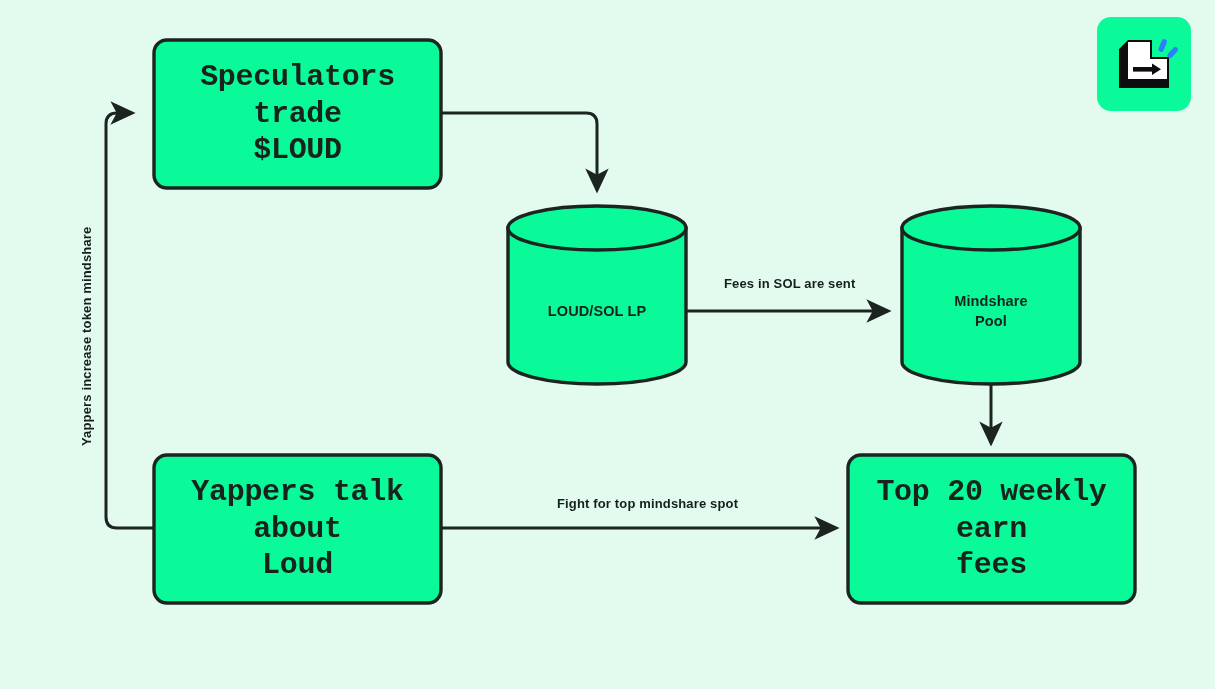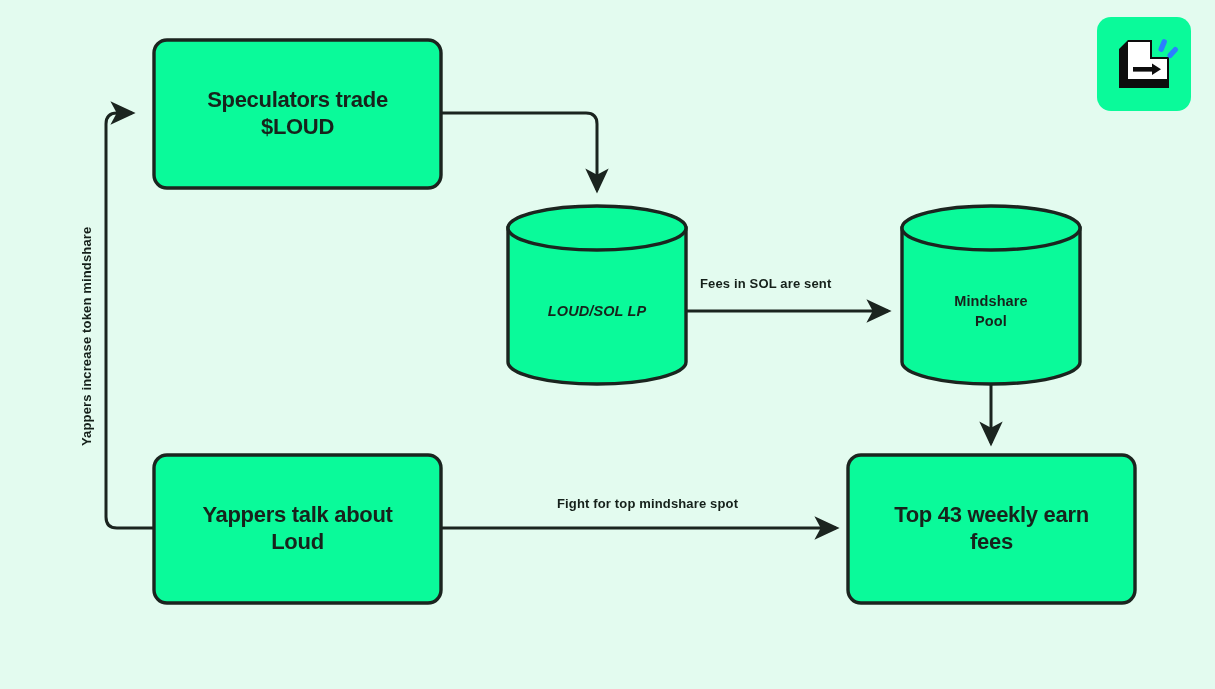--- a/index.html
+++ b/index.html
@@ -37,22 +37,23 @@
     justify-content: center;
     text-align: center;
     color: #17231c;
     font-family: "Liberation Sans", sans-serif;
     font-weight: bold;
     pointer-events: none;
     white-space: pre-line;
     line-height: 1.22;
   }
   .node-label.big {
-    font-size: 22px;
+    font-size: 30px;
     letter-spacing: -0.3px;
+    font-family: Liberation Mono, monospace;
   }
   .node-label.small {
     font-size: 14.5px;
     letter-spacing: 0.1px;
     line-height: 1.35;
   }
   
   .edge-label {
     position: absolute;
     color: #15201a;
@@ -124,32 +125,32 @@
       <g>
         <path d="M902,228 L902,362 A89,22 0 0 0 1080,362 L1080,228 Z" fill="#0afa9a" stroke="#1b241f" stroke-width="3.4"></path>
         <ellipse cx="991" cy="228" rx="89" ry="22" fill="#0afa9a" stroke="#1b241f" stroke-width="3.4"></ellipse>
       </g>
     </g>
   </svg>
 
   <div class="node-label big" style="left:164px; top:40px; width:267px; height:148px;">Speculators trade
 $LOUD</div>
 
-  <div class="node-label small" style="left:518px; top:268px; width:158px; height:88px;font-style:italic;">LOUD/SOL LP</div>
+  <div class="node-label small" style="left:518px; top:268px; width:158px; height:88px;">LOUD/SOL LP</div>
 
   <div class="node-label big" style="left:164px; top:455px; width:267px; height:148px;">Yappers talk about
 Loud</div>
 
   <div class="node-label small" style="left:912px; top:268px; width:158px; height:88px;">Mindshare
 Pool</div>
 
-  <div class="node-label big" style="left:858px; top:455px; width:267px; height:148px;">Top 43 weekly earn
+  <div class="node-label big" style="left:858px; top:455px; width:267px; height:148px;">Top 20 weekly earn
 fees</div>
 
-  <div class="edge-label" style="left:676px; top:276px;padding-left:24px;">Fees in SOL are sent</div>
+  <div class="edge-label" style="left:700px; top:276px;padding-left:24px;">Fees in SOL are sent</div>
 
   <div class="edge-label" style="left:551px; top:496px;padding-left:6px;">Fight for top mindshare spot</div>
 
   <div class="edge-label vertical" style="left:79px; top:446px;">Yappers increase token mindshare</div>
 
   <div id="logo-badge">
     <svg viewBox="0 0 94 94">
 
       <path d="M22,32 L31,23 L55,23 L55,40 L72,40 L72,71 L22,71 Z" fill="#0d0d0d"></path>
 

